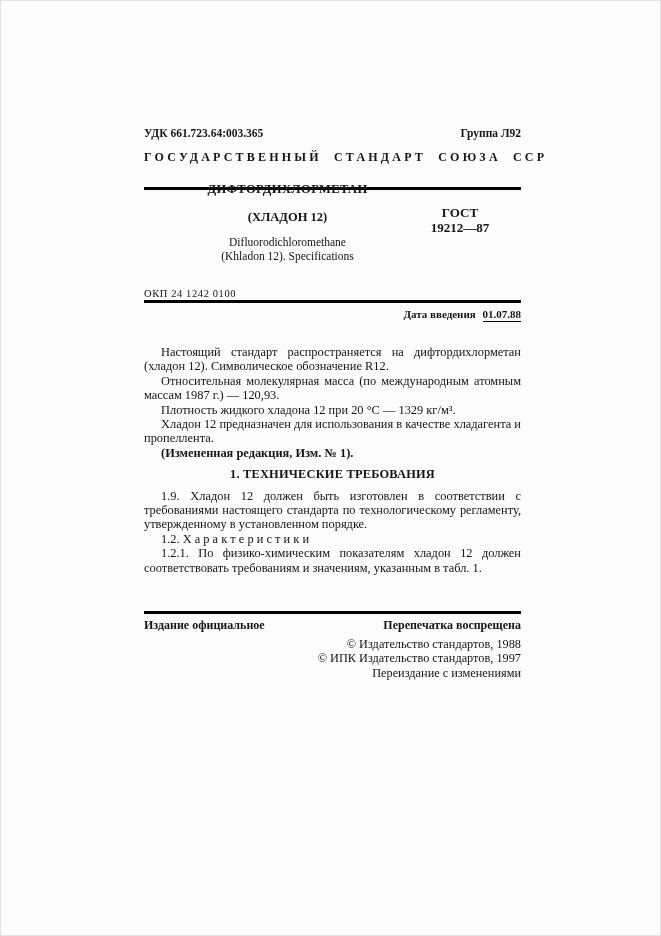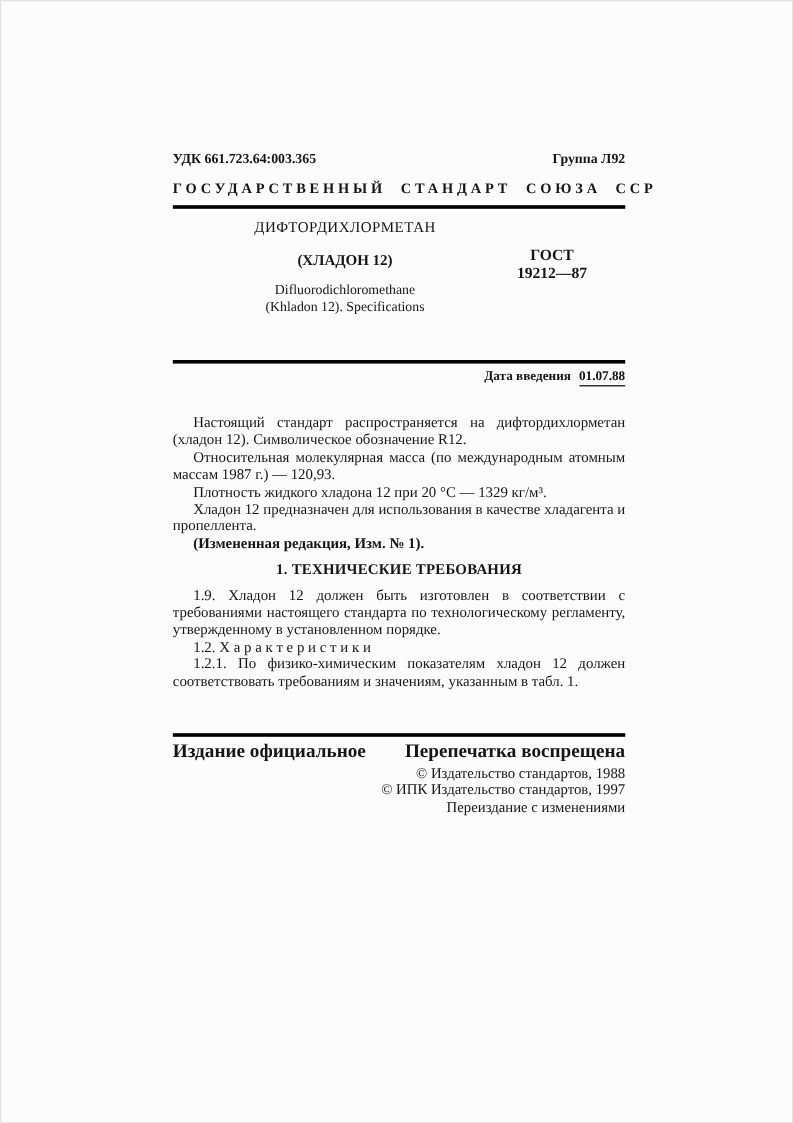--- a/index.html
+++ b/index.html
@@ -30,33 +30,33 @@
 
   
   .org-header {
     top: 149px;
     text-align: left;
     font-weight: bold;
     font-size: 12px;
     letter-spacing: 3.2px;
     word-spacing: 6px;
     border-bottom: 3px solid #000;
-    padding-bottom: 6px;
+    padding-bottom: 22px;
     white-space: nowrap;
   }
 
   
   .title-block { top: 181px; height: 100px; }
   .title-col {
     position: absolute;
     left: 0;
     width: 287px;
     text-align: center;
   }
-  .doc-title    { font-weight: normal; font-size: 12.5px; letter-spacing: 0.4px; margin-bottom: 13px; text-align: center; }
+  .doc-title    { font-weight: bold; font-size: 12.5px; letter-spacing: 0.4px; margin-bottom: 13px; text-align: center; }
   .doc-subtitle { font-weight: bold; font-size: 12.5px; margin-bottom: 11px; }
   .doc-type     { font-weight: bold; font-size: 12px;   margin-bottom: 8px; }
   .doc-title-en { font-size: 11.5px; line-height: 13.5px; }
   .gost-code {
     position: absolute;
     right: 0;
     top: 24px;
     width: 122px;
     text-align: center;
     font-weight: bold;
@@ -112,21 +112,21 @@
     width: 377px;
     top: 610px;
     height: 2.5px;
     background: #000;
   }
   .footer-row {
     top: 617px;
     display: flex;
     justify-content: space-between;
     font-weight: bold;
-    font-size: 16px;
+    font-size: 12px;
   }
   .copyright {
     top: 636px;
     text-align: right;
     font-size: 12.3px;
     line-height: 14.3px;
   }
 </style>
 </head>
 <body>
@@ -148,20 +148,21 @@
         <div>Difluorodichloromethane</div>
         <div>(Khladon 12). Specifications</div>
       </div>
     </div>
     <div class="gost-code">
       <div>ГОСТ</div>
       <div>19212—87</div>
     </div>
   </div>
 
+  <div class="content-abs okp-row">ОКП 24 1242 0100</div>
 
   <div class="rule-okp"></div>
 
   <div class="content-abs date-row">
     <span>Дата введения</span>
     <span class="date-value">01.07.88</span>
   </div>
 
   <div class="content-abs body-text">
     <p>Настоящий стандарт распространяется на дифтордихлорметан (хладон 12). Символическое обозначение R12.</p>

